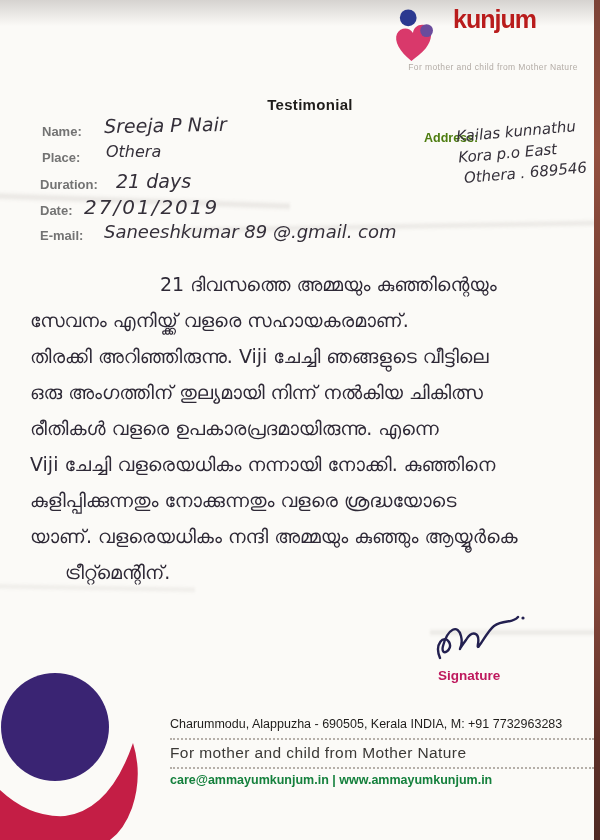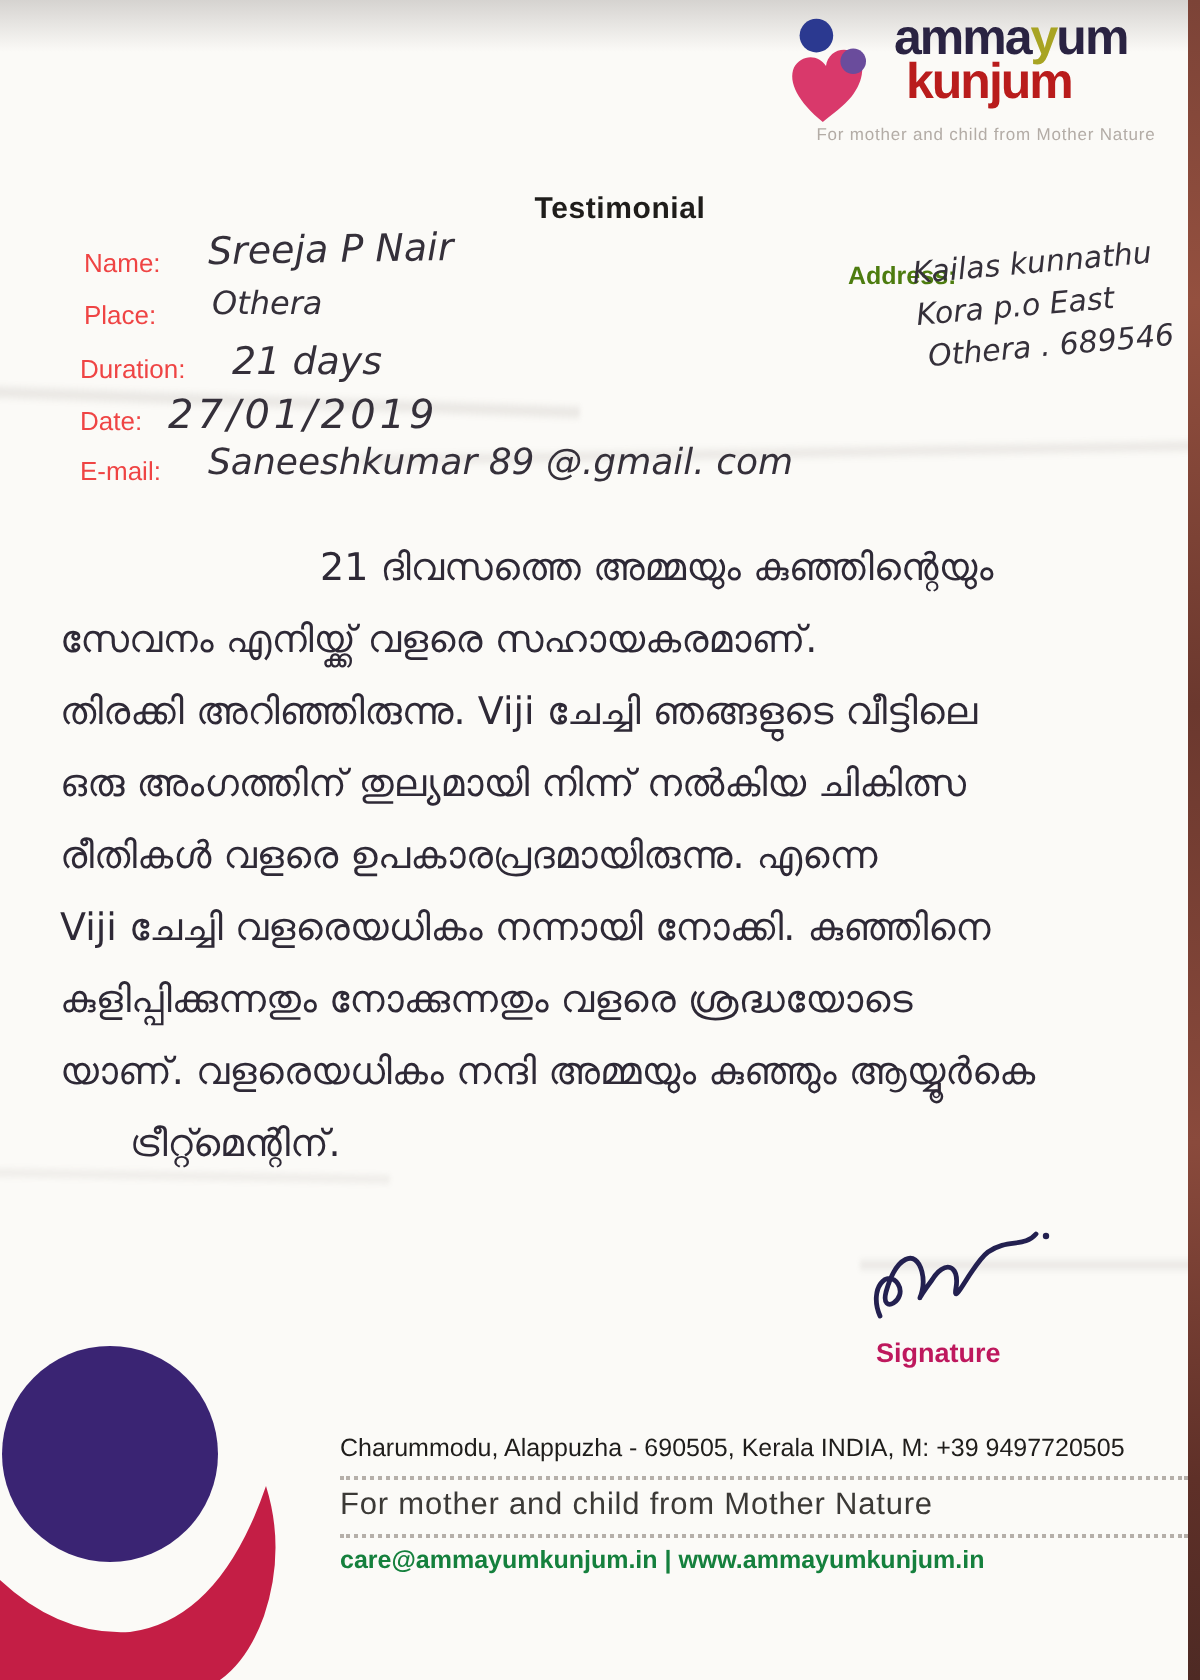--- a/index.html
+++ b/index.html
@@ -23,21 +23,21 @@
   .logo-text{margin-left:6px;font-weight:bold;font-size:25px;line-height:22px;letter-spacing:-1px;color:#2a2342;}
   .logo-text .l2{color:#b91c1c;display:block;padding-left:6px;}
   .logo-text .ypart{color:#a8a423;}
   .logo-tagline{position:absolute;top:62px;left:398px;width:190px;text-align:center;
     font-size:8.5px;letter-spacing:.4px;color:#b3aca6;}
 
   .title{position:absolute;top:96px;left:0;width:620px;text-align:center;
     font-size:15px;font-weight:bold;color:#1f1d1b;letter-spacing:.3px;}
 
   
-  .plabel{position:absolute;font-weight:normal;font-size:13px;color:#ef4444;}
+  .plabel{position:absolute;font-weight:bold;font-size:13px;color:#737373;}
   
   .hand{position:absolute;font-family:"DejaVu Sans",sans-serif;font-style:italic;
     color:#35303a;white-space:nowrap;}
 
   .addr-label{position:absolute;top:131px;left:424px;font-weight:bold;font-size:12.5px;color:#4d7c0f;}
   .addr-value{position:absolute;top:121px;left:458px;transform:rotate(-5deg);
     font-family:"DejaVu Sans",sans-serif;font-style:italic;font-size:15px;line-height:21px;color:#35303a;white-space:nowrap;}
   .addr-value .a2{padding-left:0px;display:block;}
   .addr-value .a3{padding-left:4px;display:block;}
 
@@ -74,21 +74,20 @@
   <div class="crease crease4"></div>
   <div class="edge-strip"></div>
 
   <div class="logo">
     <svg width="48" height="58" viewBox="0 0 60 72">
       <circle cx="19" cy="12" r="10.5" fill="#2b3990"></circle>
       <path d="M 23,66 C 8,54 1,41 5,32 C 9,24 20,23 25,31 C 26,22 36,18 43,23 C 50,28 49,40 41,50 C 36,56 29,61 23,66 Z" fill="#d9396b"></path>
       <circle cx="42" cy="28" r="8" fill="#6a4c9c"></circle>
     </svg>
     <div class="logo-text">
-      <span><span>amma</span><span class="ypart">y</span><span>um</span></span>
       <span class="l2">kunjum</span>
     </div>
   </div>
   <div class="logo-tagline">For mother and child from Mother Nature</div>
 
   <div class="title">Testimonial</div>
 
   <span class="plabel" style="top:124px;left:42px;">Name:</span>
   <span class="hand" style="top:114px;left:104px;font-size:19px;transform:rotate(-1deg);">Sreeja P Nair</span>
 
@@ -130,20 +129,20 @@
     </svg>
     <div class="sig-label">Signature</div>
   </div>
 
   <svg class="corner-motif" width="150" height="200" viewBox="0 0 150 200">
     <circle cx="55" cy="87" r="54" fill="#3a2473"></circle>
     <path d="M 0,150 Q 30,178 65,176 Q 110,170 133,103 Q 143,135 132,168 Q 124,190 110,200 L 0,200 Z" fill="#c41e45"></path>
   </svg>
 
   <div class="footer">
-    <div class="f-line">Charummodu, Alappuzha - 690505, Kerala INDIA, M: +39 9497720505</div>
+    <div class="f-line">Charummodu, Alappuzha - 690505, Kerala INDIA, M: +91 7732963283</div>
     <div class="dotted"></div>
     <div class="f-tag">For mother and child from Mother Nature</div>
     <div class="dotted"></div>
     <div class="f-contact">care@ammayumkunjum.in | www.ammayumkunjum.in</div>
   </div>
 
 </div>
 
 </body></html>

